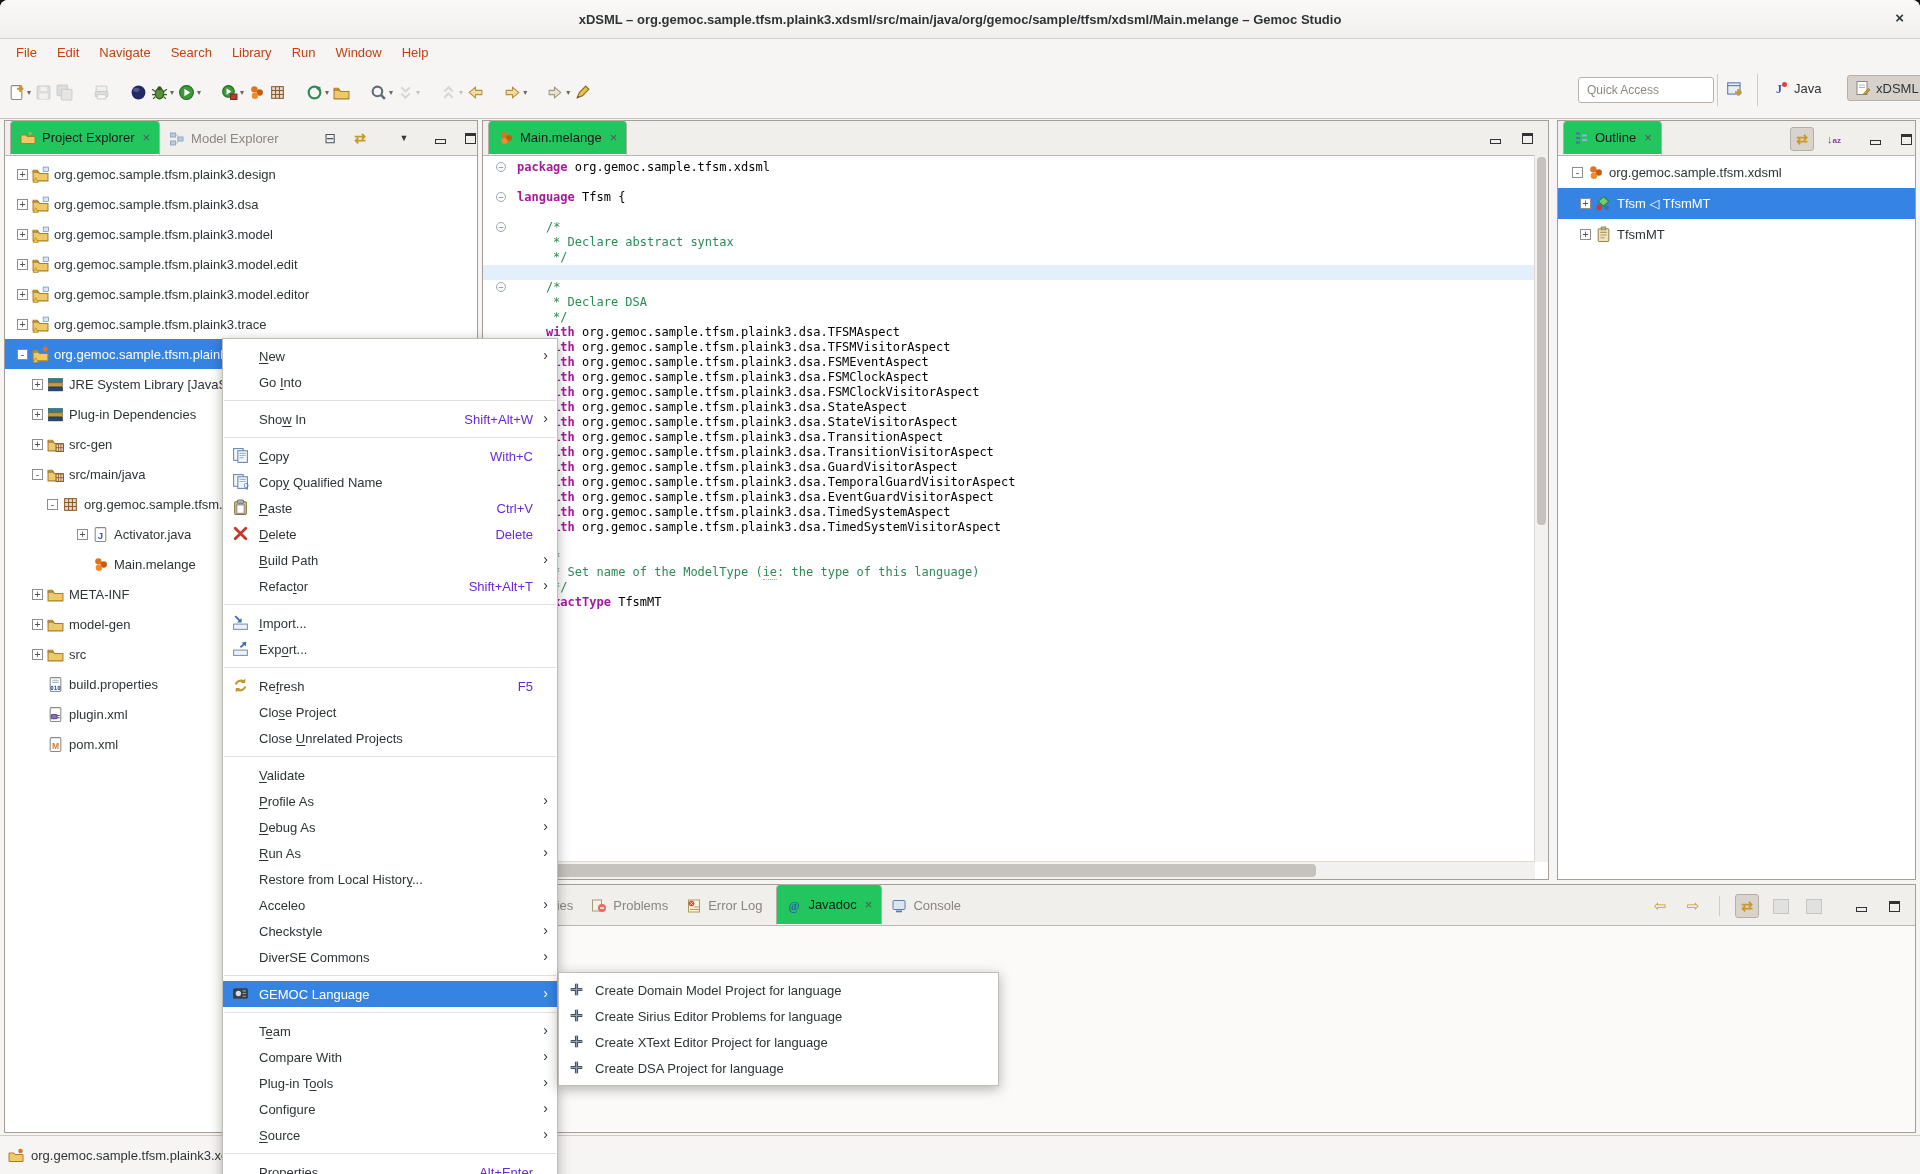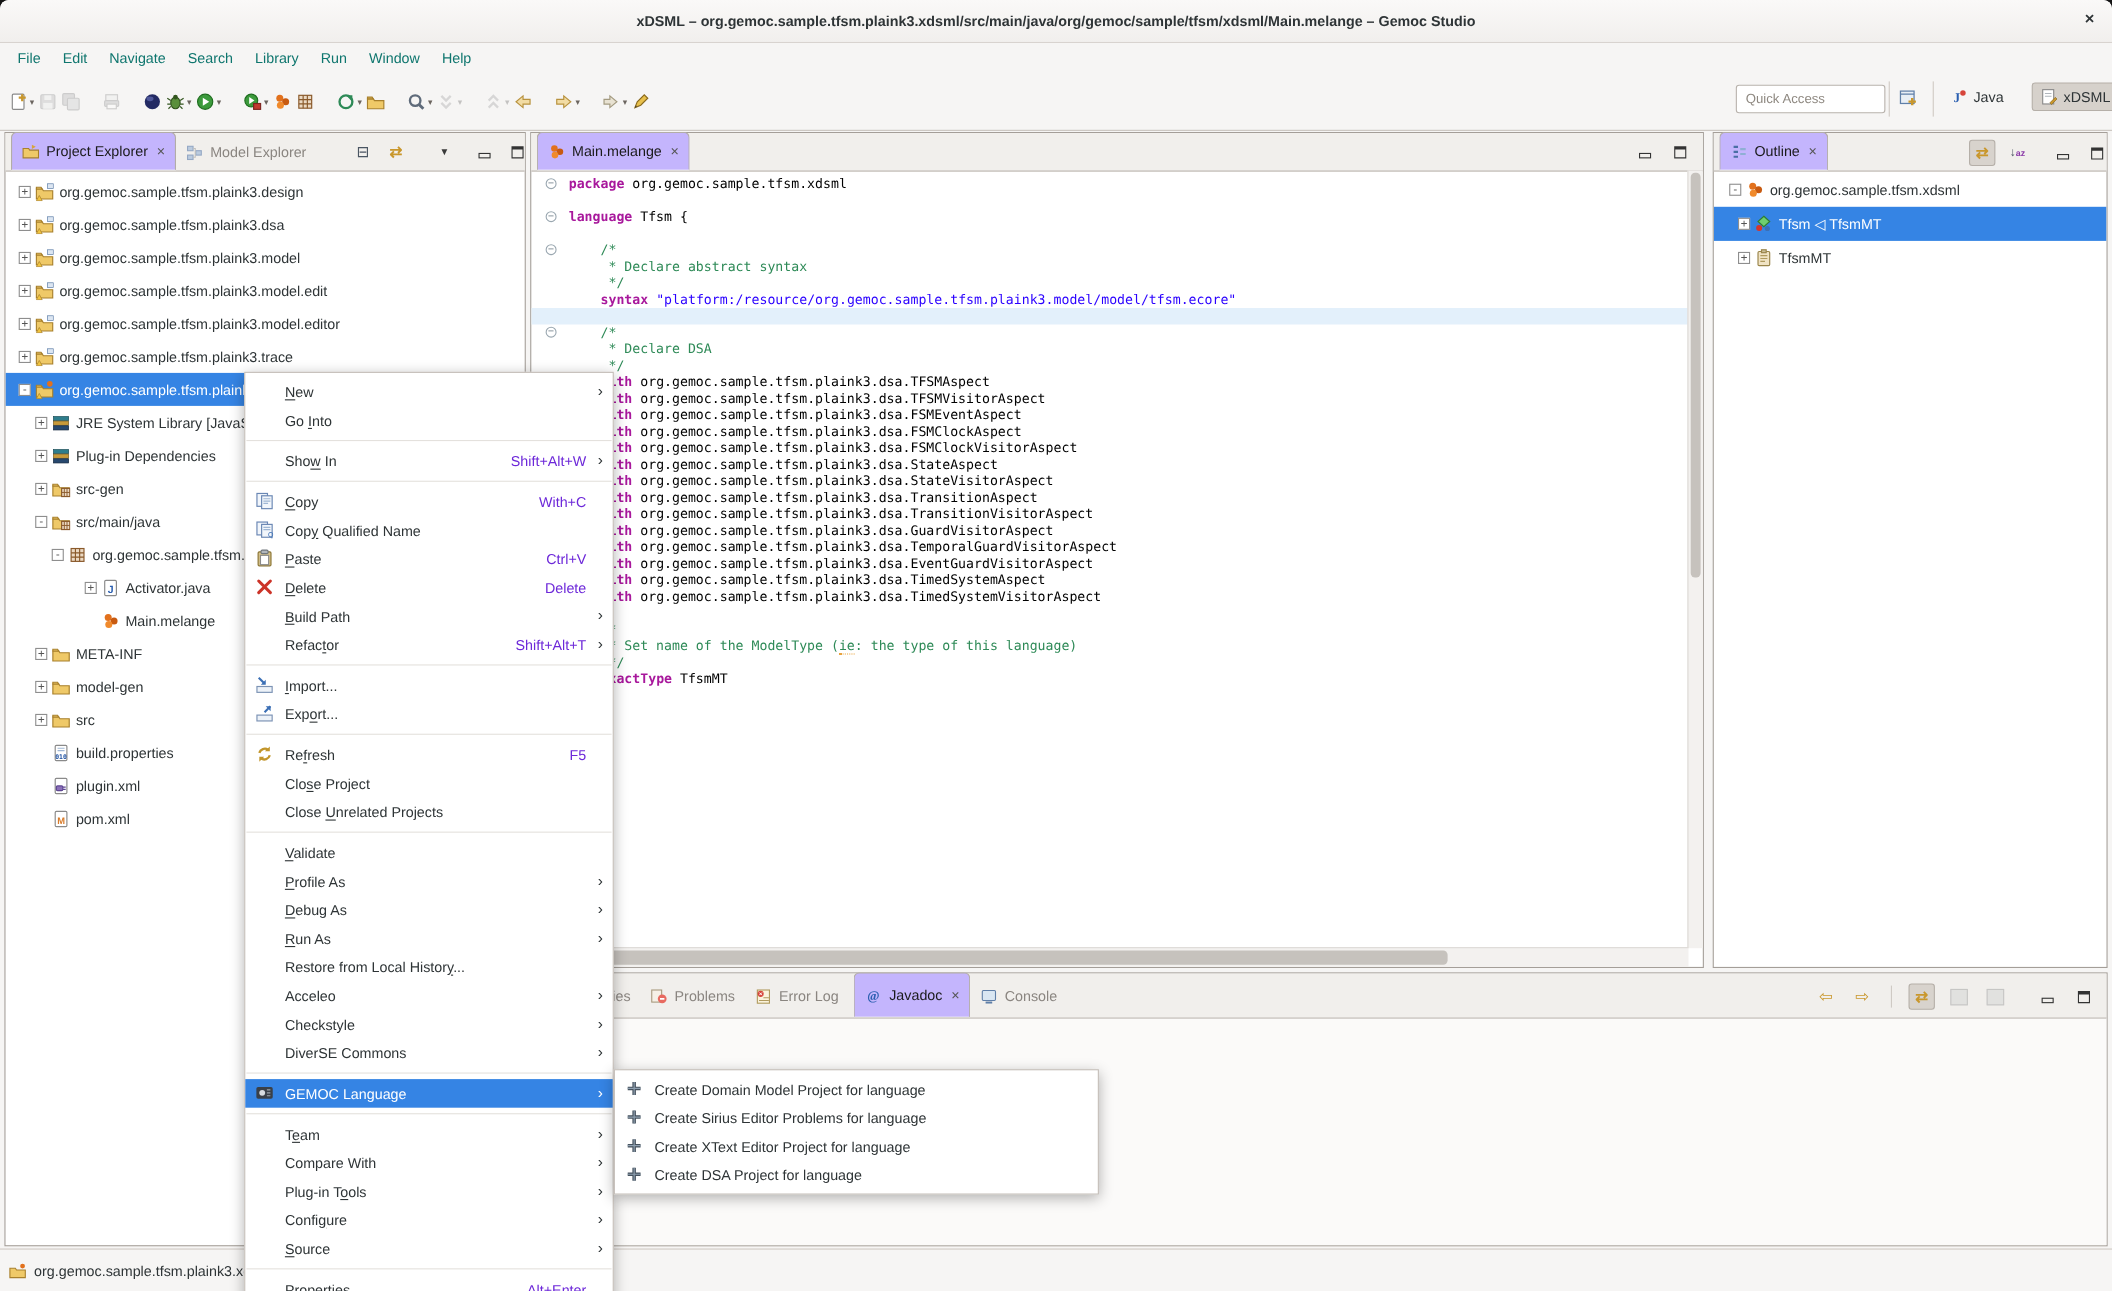--- a/index.html
+++ b/index.html
@@ -6,21 +6,21 @@
   body{width:1920px;height:1174px;position:relative;overflow:hidden;
        font-family:"Liberation Sans",sans-serif;-webkit-font-smoothing:antialiased;}
   .window{position:absolute;inset:0;background:#F6F5F4;border-radius:8px 8px 0 0;}
 
   
   .titlebar{position:absolute;left:0;top:0;right:0;height:38px;border-radius:8px 8px 0 0;
     background:linear-gradient(#FAF9F8,#F1EFED);border-bottom:1px solid #D5D0CB;
     display:flex;align-items:center;justify-content:center;font-size:13px;font-weight:bold;color:#2E3436;}
   .win-close{position:absolute;right:16px;top:9px;font-size:15px;font-weight:bold;color:#2E3436;cursor:default;}
   .menubar{position:absolute;left:0;top:38px;right:0;height:28px;display:flex;align-items:center;padding-left:6px;}
-  .mb-item{padding:4px 10px;font-size:13px;color:#0f766e;}
+  .mb-item{padding:4px 10px;font-size:13px;color:#c2410c;}
   .toolbar{position:absolute;left:0;top:66px;right:0;height:52px;border-bottom:1px solid #C9C4BE;
     display:flex;align-items:center;padding-left:8px;}
   .tbtn{display:flex;align-items:center;margin-right:4px;}
   .tbtn svg{width:17px;height:17px;}
   .tbtn.dis{opacity:.35;filter:grayscale(.8);}
   .tbtn .chev{font-size:8px;color:#6B655F;margin-left:2px;}
   .tgap{width:16px;}
   .qa{position:absolute;left:1578px;top:11px;width:118px;height:24px;background:#fff;
     border:1px solid #B8B2AC;border-radius:3px;display:flex;align-items:center;padding:0 8px;
     font-size:12px;color:#8E8880;}
@@ -29,21 +29,21 @@
   .persp svg{width:16px;height:16px;}
   .persp.pressed{background:#D6D1CB;border:1px solid #B5AFA8;}
   .picon{position:absolute;top:14px;}
   .picon svg{width:18px;height:18px;}
 
   
   .panel{position:absolute;background:#fff;border:1px solid #A49E98;box-sizing:border-box;}
   .tabbar{position:absolute;left:0;top:0;right:0;height:34px;background:#F1EFEC;
     border-bottom:1px solid #BCB6B0;display:flex;align-items:flex-end;}
   .tab{display:flex;align-items:center;gap:6px;height:33px;padding:0 9px;font-size:13px;color:#8A8580;}
-  .tab.active{background:#c4b5fd;border:1px solid #B3ADA7;border-bottom:1px solid #fff;
+  .tab.active{background:#22c55e;border:1px solid #B3ADA7;border-bottom:1px solid #fff;
     border-radius:5px 5px 0 0;color:#1A1A1A;margin-left:5px;}
   .tab svg{width:16px;height:16px;}
   .tclose{font-size:13px;color:#555;margin-left:2px;}
   .hicons{position:absolute;display:flex;align-items:center;}
   .hico{display:flex;align-items:center;justify-content:center;width:22px;height:22px;}
   .hico.pressed{background:#D8D3CD;border:1px solid #B5AFA8;border-radius:3px;}
   .g-collapse{font-size:14px;color:#4A5562;}
   .g-link{font-size:14px;font-weight:bold;color:#C9972C;}
   .g-menu{font-size:9px;color:#3A3A3A;}
   .g-min{width:11px;height:5px;border:1px solid #333;box-sizing:border-box;margin-top:7px;}
@@ -536,21 +536,20 @@
       </span>
     </div>
     <div class="codearea" id="codelines">
         <div class="cl"><span class="fm">−</span><span class="k">package</span><span class="p"> org.gemoc.sample.tfsm.xdsml</span></div>
         <div class="cl"></div>
         <div class="cl"><span class="fm">−</span><span class="k">language</span><span class="p"> Tfsm {</span></div>
         <div class="cl"></div>
         <div class="cl"><span class="fm">−</span><span class="p">    </span><span class="c">/*</span></div>
         <div class="cl"><span class="c">     * Declare abstract syntax</span></div>
         <div class="cl"><span class="c">     */</span></div>
-        <div class="cl"><span class="p">    </span><span class="k">syntax</span><span class="p"> </span><span class="s">"platform:/resource/org.gemoc.sample.tfsm.plaink3.model/model/tfsm.ecore"</span></div>
         <div class="cl cur"></div>
         <div class="cl"><span class="fm">−</span><span class="p">    </span><span class="c">/*</span></div>
         <div class="cl"><span class="c">     * Declare DSA</span></div>
         <div class="cl"><span class="c">     */</span></div>
         <div class="cl"><span class="p">    </span><span class="k">with</span><span class="p"> org.gemoc.sample.tfsm.plaink3.dsa.TFSMAspect</span></div>
         <div class="cl"><span class="p">    </span><span class="k">with</span><span class="p"> org.gemoc.sample.tfsm.plaink3.dsa.TFSMVisitorAspect</span></div>
         <div class="cl"><span class="p">    </span><span class="k">with</span><span class="p"> org.gemoc.sample.tfsm.plaink3.dsa.FSMEventAspect</span></div>
         <div class="cl"><span class="p">    </span><span class="k">with</span><span class="p"> org.gemoc.sample.tfsm.plaink3.dsa.FSMClockAspect</span></div>
         <div class="cl"><span class="p">    </span><span class="k">with</span><span class="p"> org.gemoc.sample.tfsm.plaink3.dsa.FSMClockVisitorAspect</span></div>
         <div class="cl"><span class="p">    </span><span class="k">with</span><span class="p"> org.gemoc.sample.tfsm.plaink3.dsa.StateAspect</span></div>

